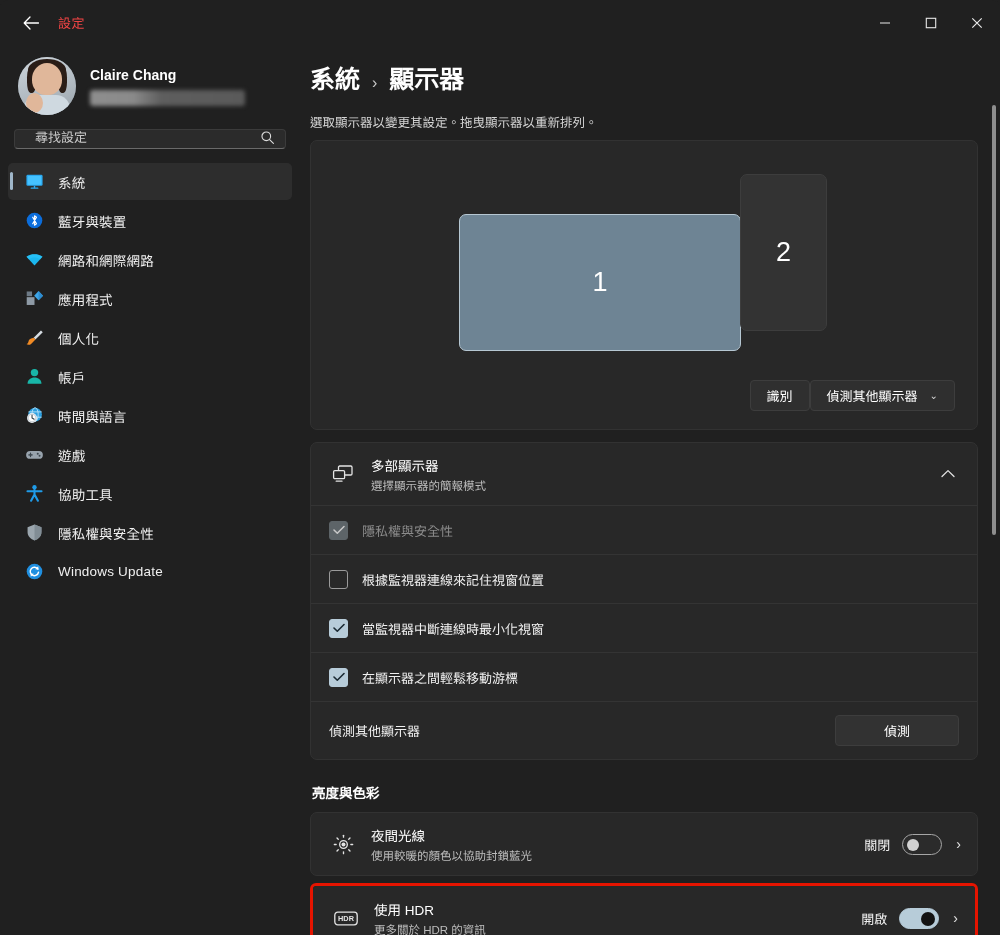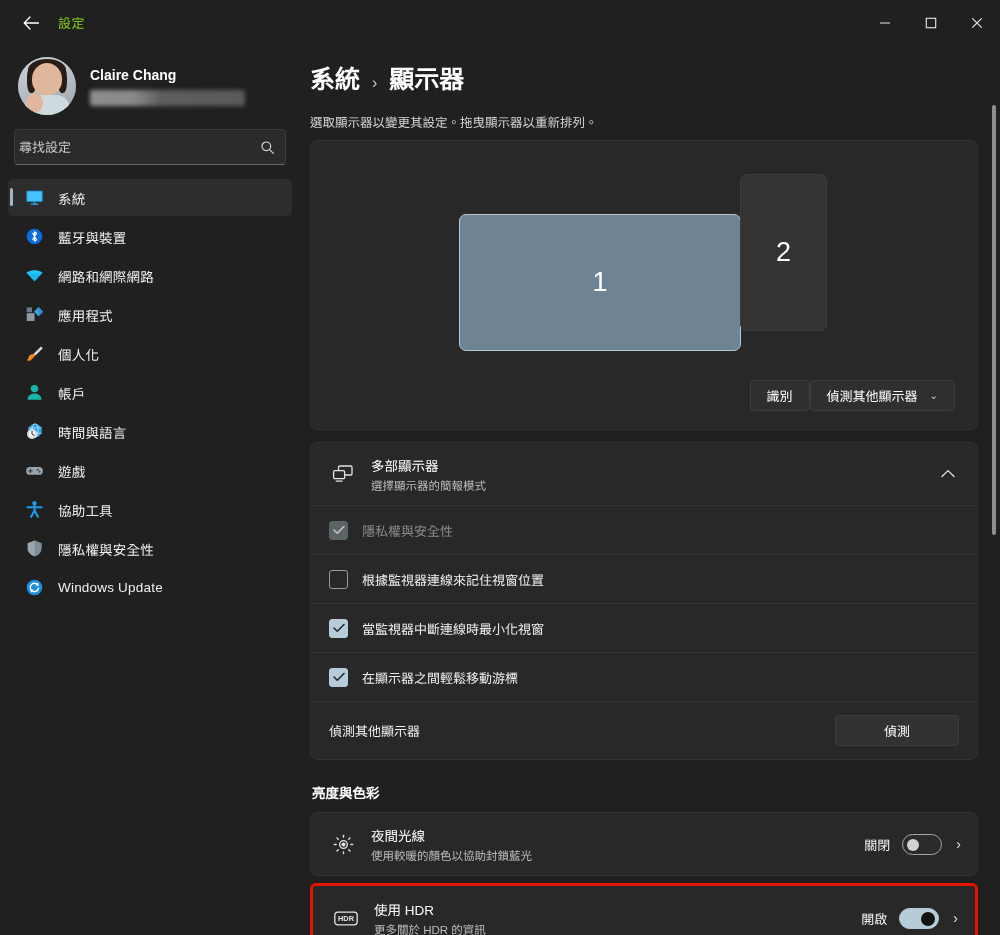--- a/index.html
+++ b/index.html
@@ -43,21 +43,21 @@
     margin-left: 14px;
     display: flex;
     align-items: center;
     justify-content: center;
     border-radius: 4px;
     cursor: pointer;
   }
   .tb-back svg { display:block; }
   .tb-title {
     font-size: 13px;
-    color: #84cc16;
+    color: #ef4444;
     margin-left: 10px;
     letter-spacing: .4px;
   }
   .tb-spacer { flex: 1; }
   .wbtn {
     width: 46px;
     height: 45px;
     display: flex;
     align-items: center;
     justify-content: center;
@@ -159,28 +159,28 @@
     height: 16px;
     border-radius: 3px;
     background: linear-gradient(90deg,#8e8e8e 0%, #8a8a8a 28%, #5e5e5e 46%, #5a5a5a 100%);
     filter: blur(2.2px);
   }
 
   .searchwrap {
     padding: 10px 14px 12px 14px;
   }
   .searchbox {
-    height: 36px;
+    height: 20px;
     background: #2b2b2b;
     border: 1px solid #3b3b3b;
     border-bottom: 1px solid #6a6a6a;
     border-radius: 4px;
     display: flex;
-    align-items: center;
-    padding: 0 10px 0 4px;
+    align-items: flex-start;
+    padding: 0 10px 0 20px;
     box-sizing: border-box;
   }
   .searchbox input {
     flex: 1;
     background: transparent;
     border: none;
     outline: none;
     color: #e6e6e6;
     font-size: 13px;
     font-family: inherit;

